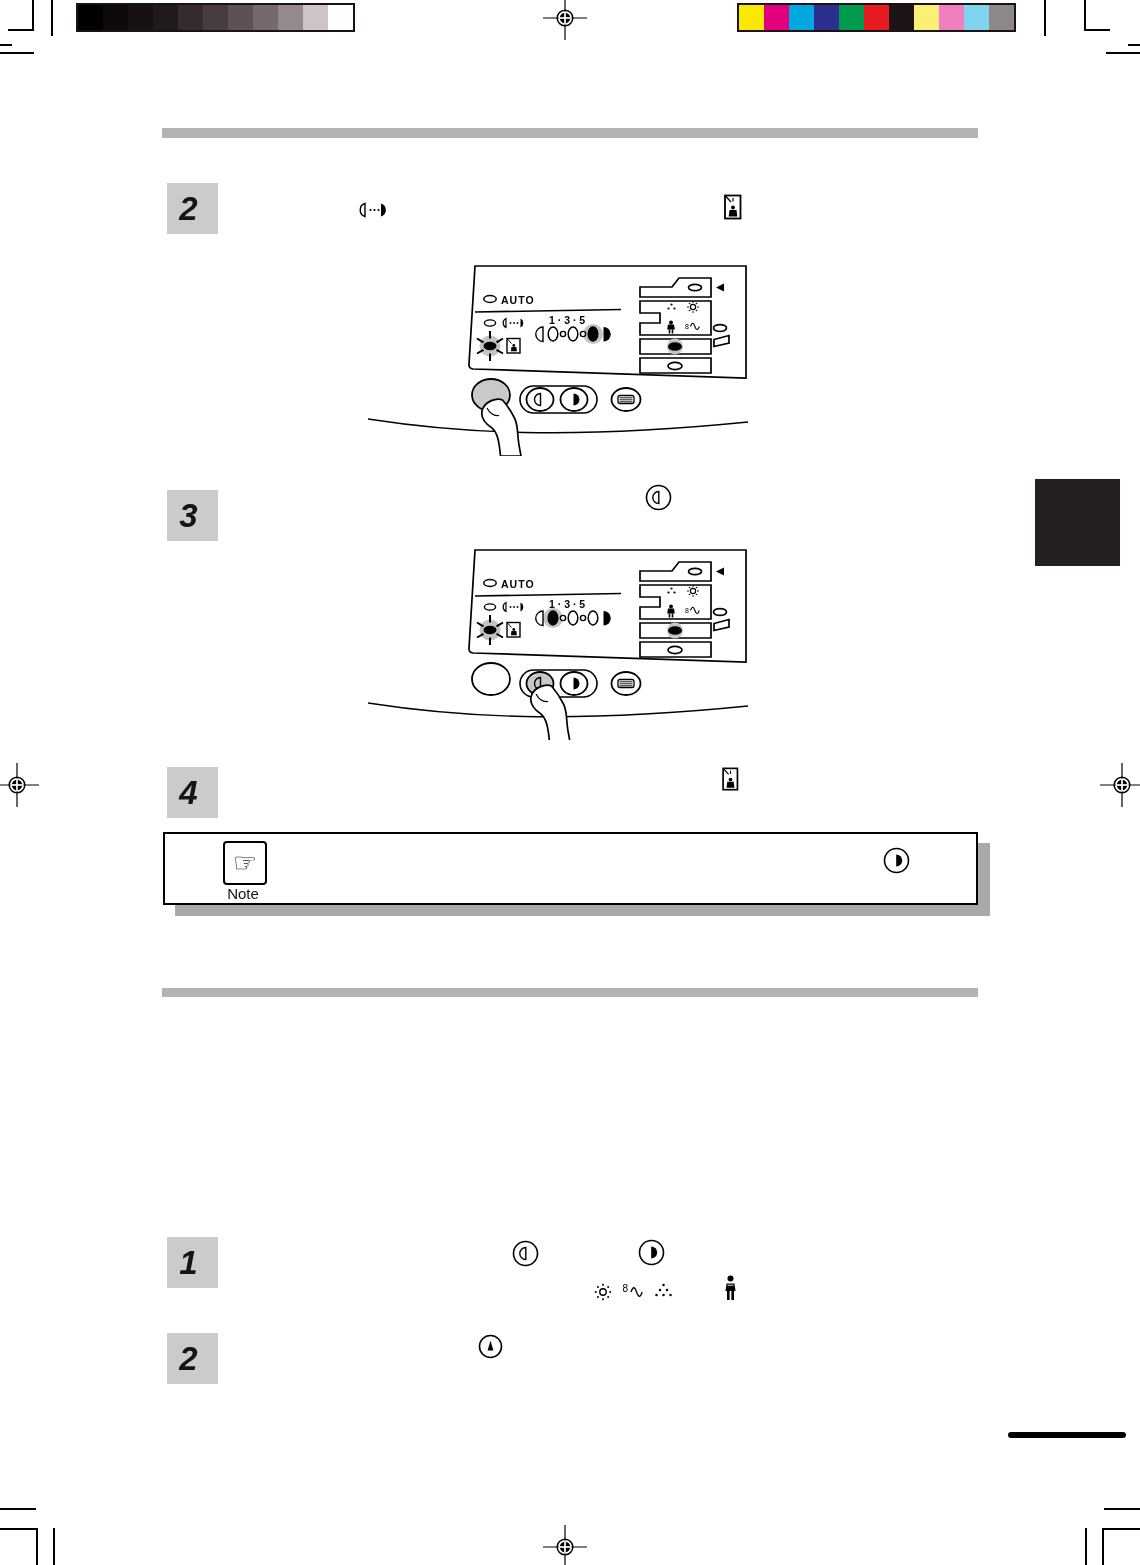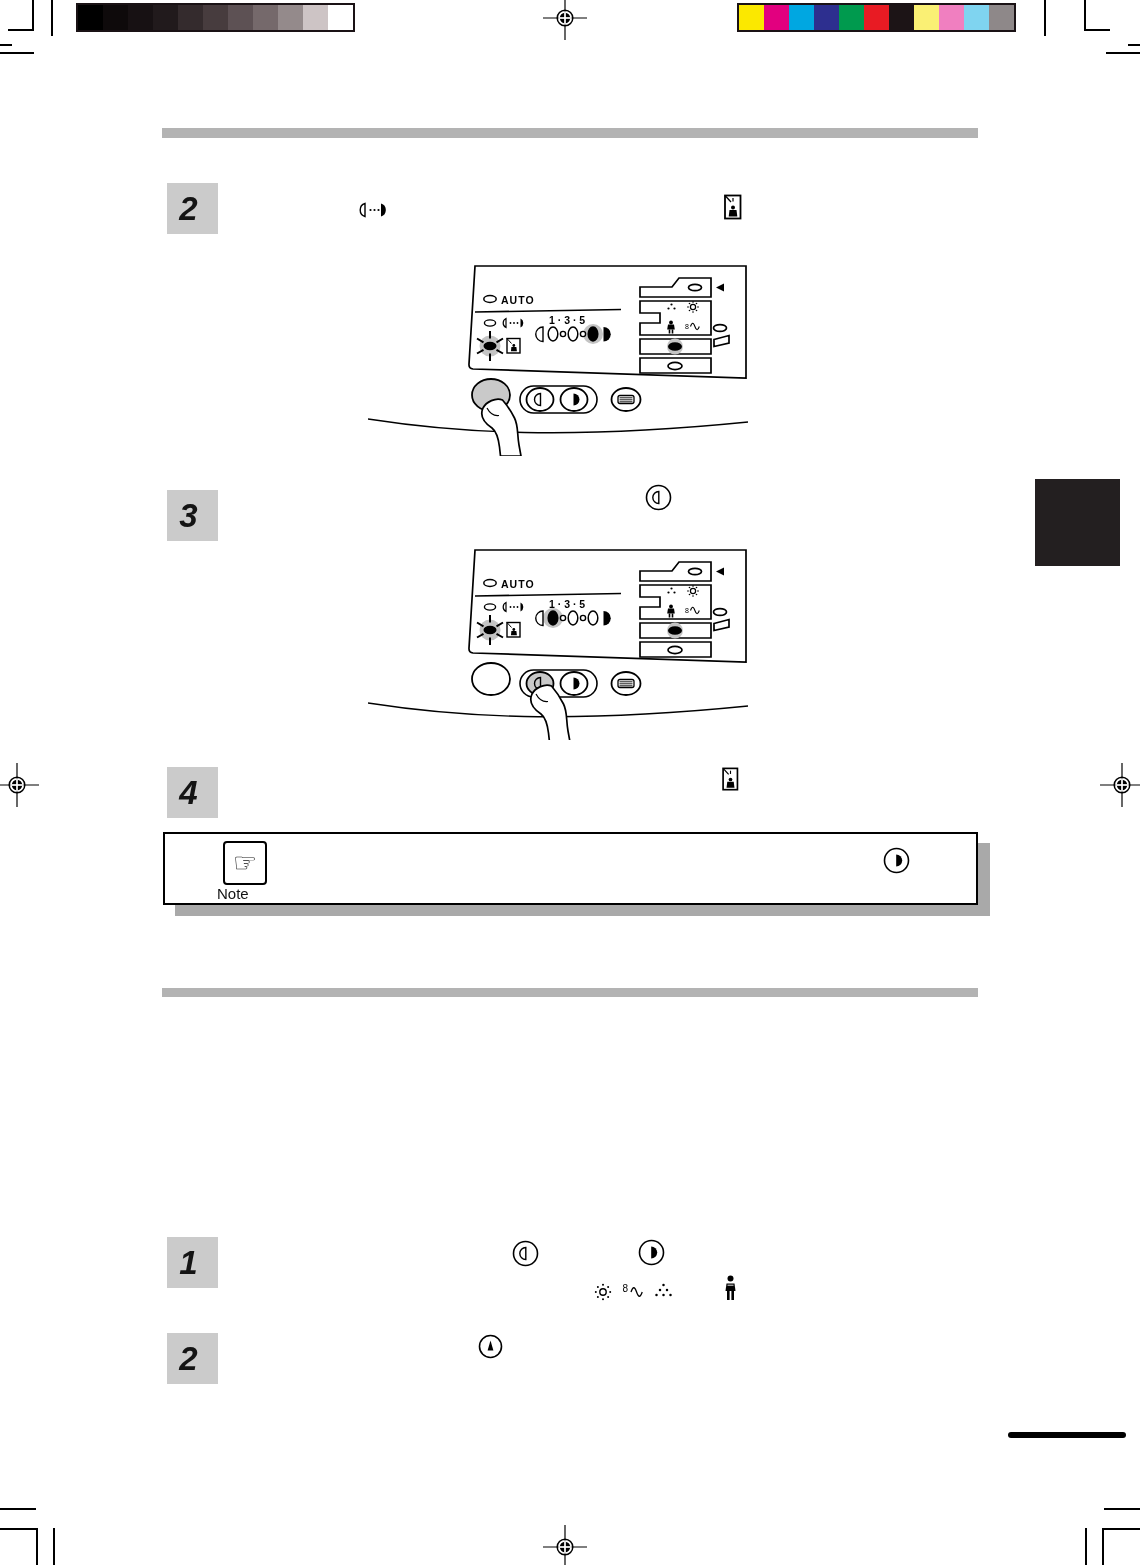--- a/index.html
+++ b/index.html
@@ -8,21 +8,21 @@
   .abs{position:absolute}
   .swatch-row{display:flex;border:2px solid #1a1215}
   .swatch{width:25px;height:25px}
   .bar{background:#b3b3b3}
   .mark{background:#000}
   .step{width:51px;height:51px;background:#cbcbcb;display:flex;align-items:center;justify-content:center;
         font-style:italic;font-weight:bold;font-size:33px;color:#141414;box-sizing:border-box;padding-right:8px}
   .note-box{box-sizing:border-box;border:2px solid #000;background:#fff;box-shadow:12px 11px 0 #a9a9a9}
   .hand-box{position:absolute;left:58px;top:7px;width:40px;height:40px;border:2px solid #000;border-radius:4px;
             display:flex;align-items:center;justify-content:center;font-size:27px;line-height:1}
-  .note-label{position:absolute;left:52px;top:51px;width:52px;text-align:left;font-size:15px}
+  .note-label{position:absolute;left:52px;top:51px;width:52px;text-align:center;font-size:15px}
   .tab{background:#231f20}
   .thickline{background:#000;border-radius:3px}
   svg{display:block}
 </style>
 </head>
 <body>
 
 <div class="page">
 
   <div class="abs mark" style="left:32px;top:0;width:2px;height:30px"></div>

